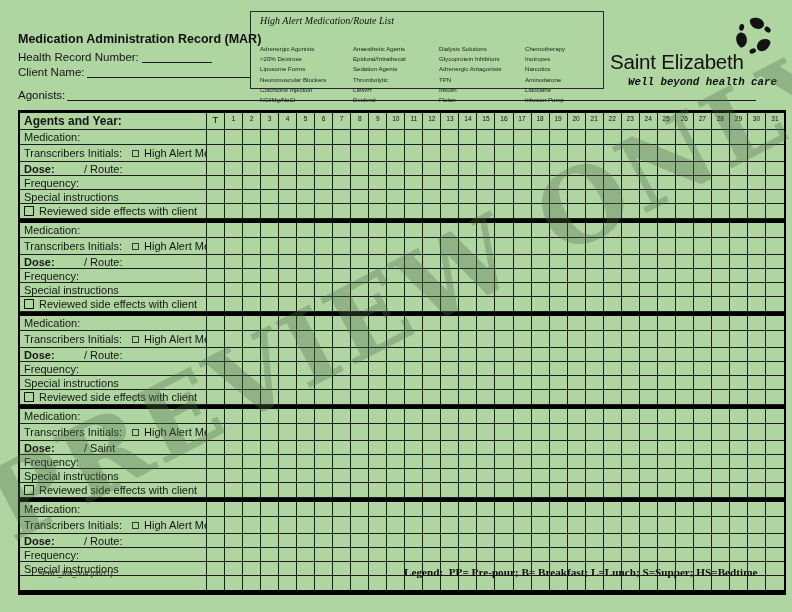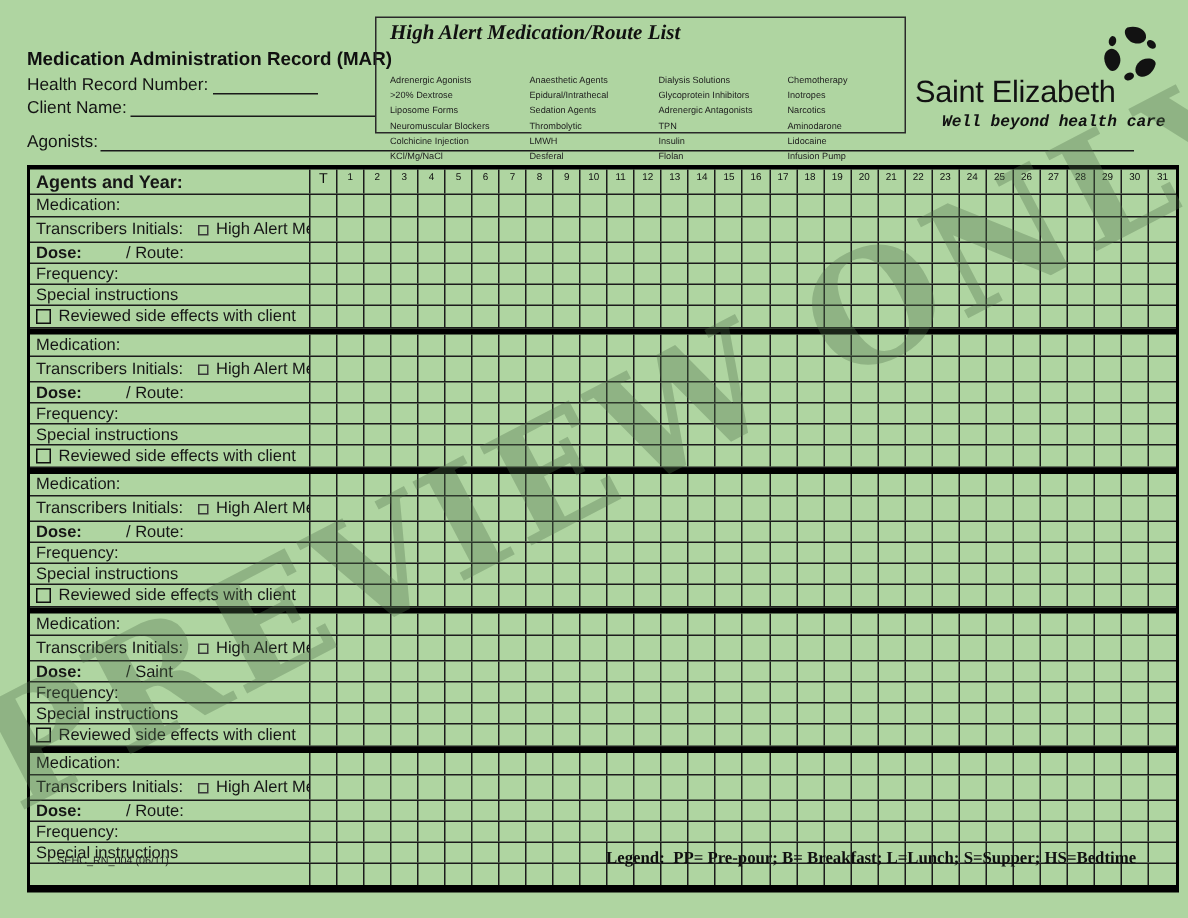--- a/index.html
+++ b/index.html
@@ -10,21 +10,21 @@
   
   .title-block{position:absolute;left:18px;top:32px;width:232px;}
   .form-title{font-size:12.5px;font-weight:bold;color:#101010;margin-bottom:4px;white-space:nowrap;}
   .field-line{display:flex;align-items:flex-end;font-size:11.5px;margin-bottom:2px;}
   .field-line .uline{flex:1;border-bottom:1.4px solid #1a1a1a;height:12px;margin-left:3px;}
   .hr-line{width:194px;}
   .high-alert-box{
     position:absolute;left:250px;top:11px;width:354px;height:78px;
     border:1.2px solid #2a2a2a;padding:3px 4px 0 9px;box-sizing:border-box;
   }
-  .hab-title{font-family:"Liberation Serif",serif;font-style:italic;font-weight:bold;font-size:14px;margin-bottom:18px;color:#111;}
+  .hab-title{font-family:"Liberation Serif",serif;font-style:italic;font-weight:normal;font-size:10px;margin-bottom:18px;color:#111;}
   .hab-cols{display:grid;grid-template-columns:93px 86px 86px auto;}
   .hab-item{font-size:6.1px;line-height:1.67;color:#1d1d1d;white-space:nowrap;}
   .brand{position:absolute;left:606px;top:10px;width:182px;height:84px;}
   .brand-name{position:absolute;left:4px;top:40px;font-size:20.5px;letter-spacing:-0.2px;color:#121212;white-space:nowrap;text-align:right;}
   .brand-tagline{position:absolute;left:22px;top:66px;font-family:Liberation Mono, monospace;font-style:italic;font-weight:bold;font-size:10.8px;color:#111;white-space:nowrap;}
   .logo{position:absolute;left:128px;top:6px;}
   .allergies-line{position:absolute;left:18px;top:88px;width:738px;display:flex;align-items:flex-end;font-size:11.5px;}
   .allergies-line .uline{flex:1;border-bottom:1.4px solid #1a1a1a;height:12px;margin-left:2px;}
   
   .mar-table{

